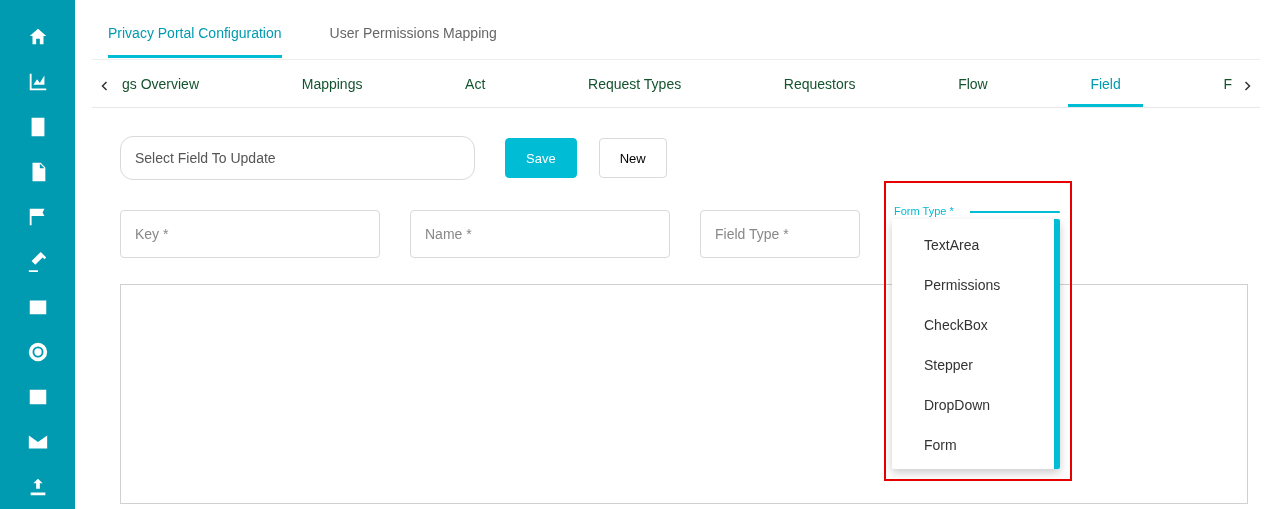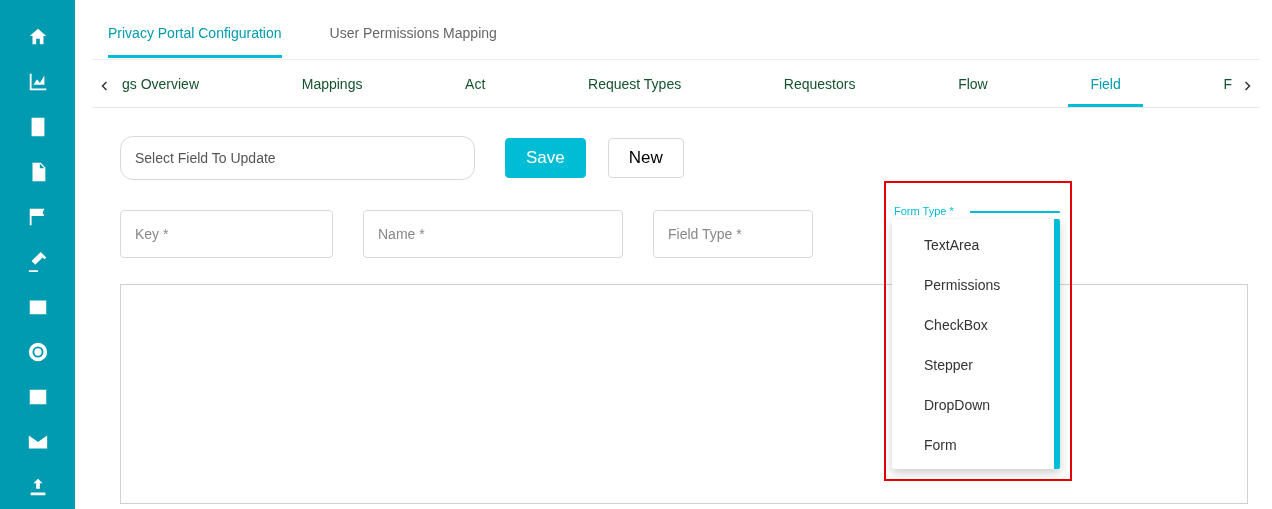--- a/index.html
+++ b/index.html
@@ -20,29 +20,29 @@
   .chev { width: 26px; display: flex; align-items: center; justify-content: center; color: #555; cursor: pointer; font-size: 16px; }
   .sub-tabs { flex: 1; display: flex; align-items: stretch; overflow: hidden; }
   .sub-tab { flex: 0 0 auto; padding: 12px 22px; color: #14532d; cursor: pointer; border-bottom: 3px solid transparent; white-space: nowrap; }
   .sub-tab.first { padding-left: 4px; }
   .sub-tab.active { color: #009bb0; border-bottom: 3px solid #00bcd4; }
   .spacer { flex: 1; }
 
   
   .toolbar { position: absolute; left: 120px; top: 136px; display: flex; align-items: center; gap: 30px; }
   .select-field { width: 355px; height: 44px; border: 1px solid #d9d9d9; border-radius: 13px; display: flex; align-items: center; padding: 0 14px; color: #555; cursor: pointer; }
-  .btn { height: 40px; padding: 0 20px; border-radius: 4px; font-size: 17px; cursor: pointer; display: flex; align-items: center; }
+  .btn { height: 40px; padding: 0 20px; border-radius: 4px; font-size: 13px; cursor: pointer; display: flex; align-items: center; }
   .btn-primary { background: #00bcd4; color: #fff; border: 1px solid #00bcd4; }
   .btn-secondary { background: #fff; color: #000000; border: 1px solid #d9d9d9; }
   .toolbar .btn + .btn { margin-left: -8px; }
 
   
   .fields-row { position: absolute; left: 120px; top: 210px; display: flex; gap: 30px; }
   .field-input { height: 48px; border: 1px solid #d9d9d9; border-radius: 4px; display: flex; align-items: center; padding: 0 14px; color: #888; cursor: text; }
-  .fi-key { width: 213px; }
+  .fi-key { width: 260px; }
   .fi-name { width: 260px; }
   .fi-type { width: 160px; }
 
   
   .content-box { position: absolute; left: 120px; top: 284px; width: 1128px; height: 220px; border: 1px solid #d0d0d0; background: #fff; }
 
   
   .dropdown-wrap { position: absolute; left: 884px; top: 181px; width: 188px; height: 300px; z-index: 10; }
   .highlight-frame { position: absolute; inset: 0; border: 2px solid #e60000; pointer-events: none; }
   .fieldset-label { position: absolute; left: 4px; top: 24px; background: #fff; padding: 0 6px; color: #00bcd4; font-size: 11px; z-index: 2; }

